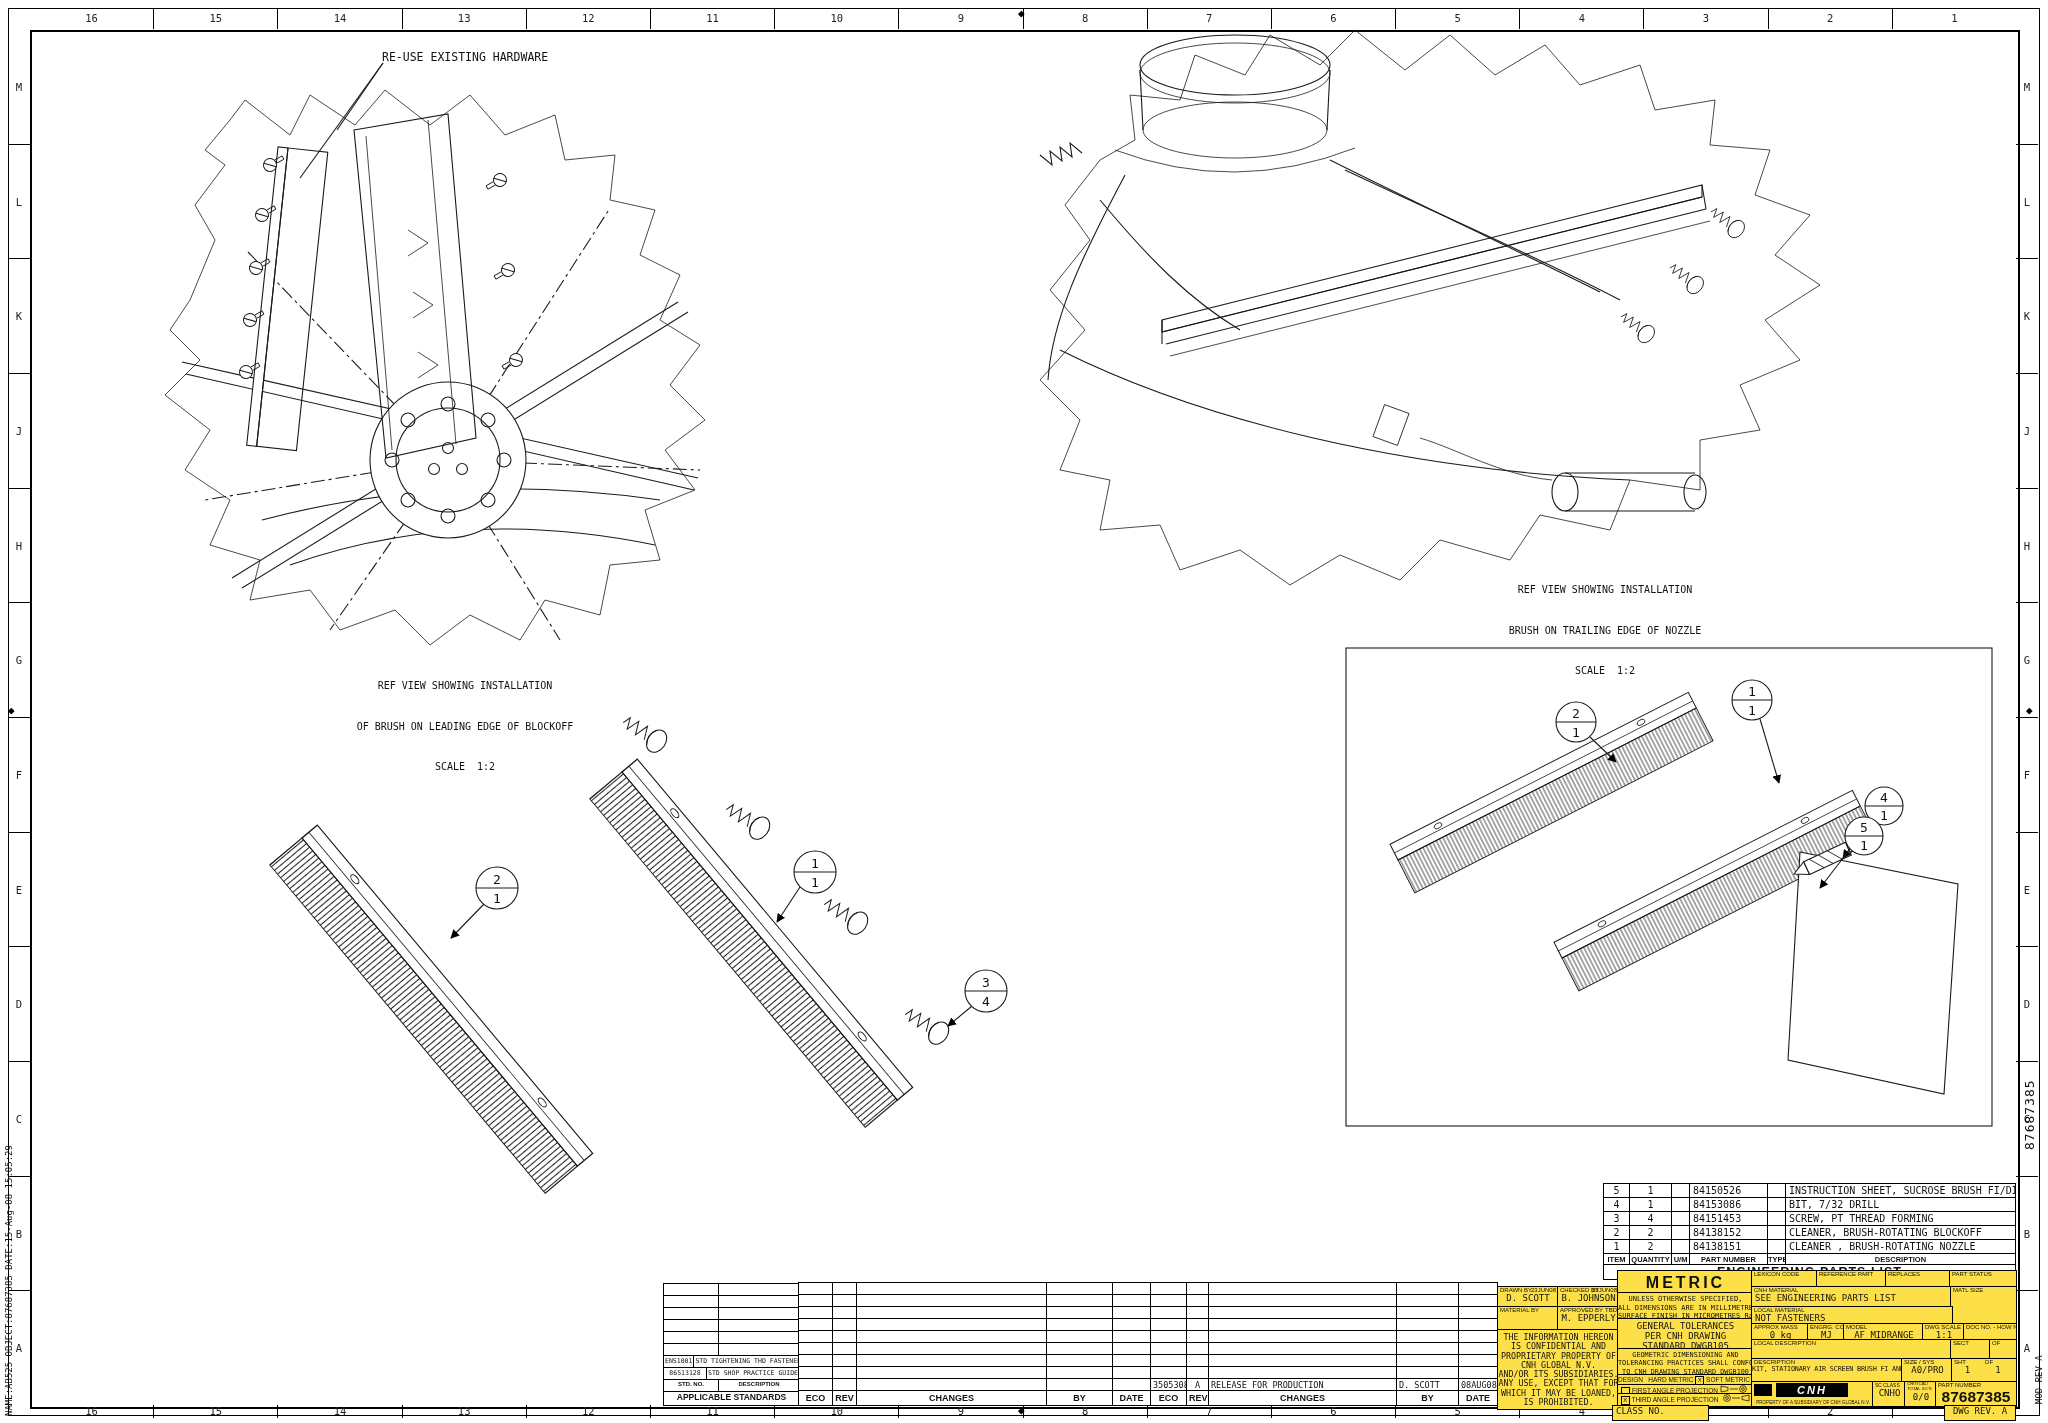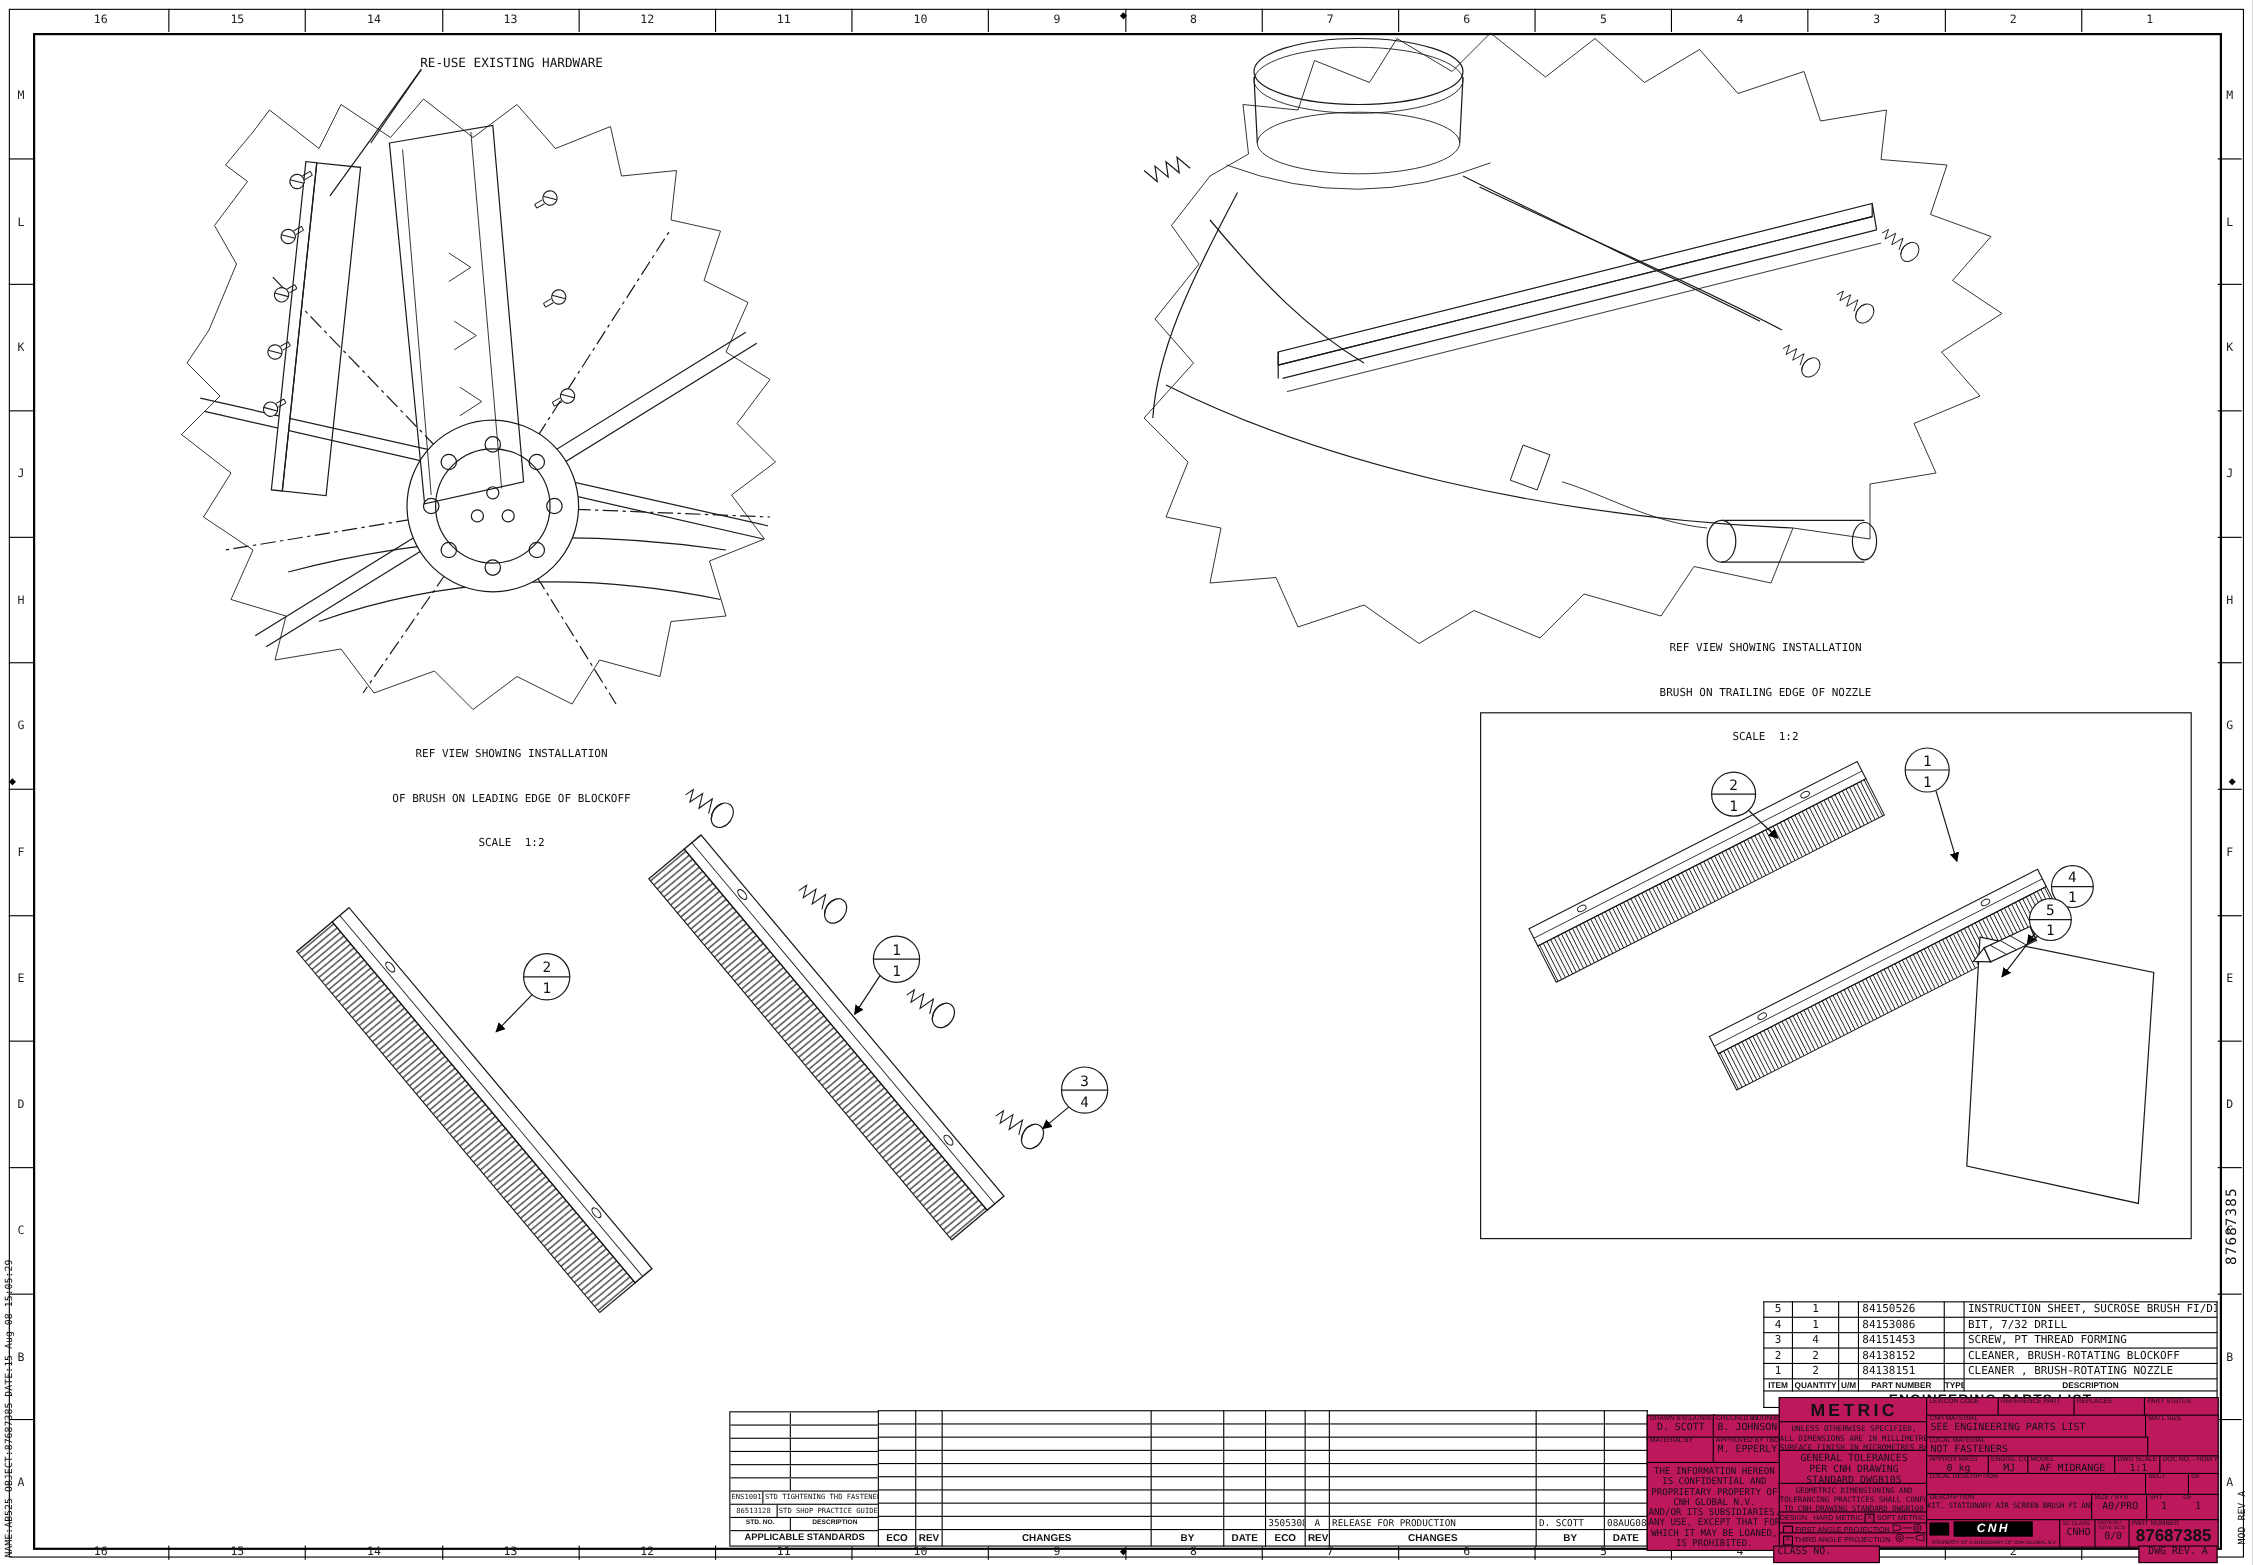--- a/index.html
+++ b/index.html
@@ -49,21 +49,21 @@
   
   #standards{left:663px;top:1283px;width:135px;border:1px solid #000;background:#fff;}
   .std-row{display:flex;height:11px;border-top:1px solid #000;overflow:hidden;}
   .std-row:first-child{border-top:none;}
   .std-c1{width:52px;border-right:1px solid #000;font:6.5px "DejaVu Sans Mono",monospace;padding:1px 1px;text-align:center;}
   .std-c2{flex:1;font:6.5px "DejaVu Sans Mono",monospace;padding:1px 1px;white-space:nowrap;}
   .std-hdr{font:bold 6px "Liberation Sans",sans-serif;text-align:center;}
   .std-ttl{display:block;height:13px;border-top:1px solid #000;font:bold 8.5px "Liberation Sans",sans-serif;
            text-align:center;padding-top:0;}
   
-  .tb{position:absolute;border:1px solid #000;background:#be185d;overflow:hidden;
+  .tb{position:absolute;border:1px solid #000;background:#fde047;overflow:hidden;
       font-family:"Liberation Sans",sans-serif;}
   .tb .l{display:block;font-size:6px;padding:0px 2px;text-align:left;white-space:nowrap;}
   .tb .lr{float:right;font-size:6px;padding:0 2px;}
   .tb .v{display:block;font:9px "DejaVu Sans Mono",monospace;text-align:center;white-space:nowrap;}
   .pre-c{white-space:pre;text-align:center;}
   .chk{display:inline-block;width:7px;height:7px;border:1px solid #000;font:6px "Liberation Sans",sans-serif;
        text-align:center;line-height:7px;vertical-align:middle;}
 </style>
 </head>
 <body>

